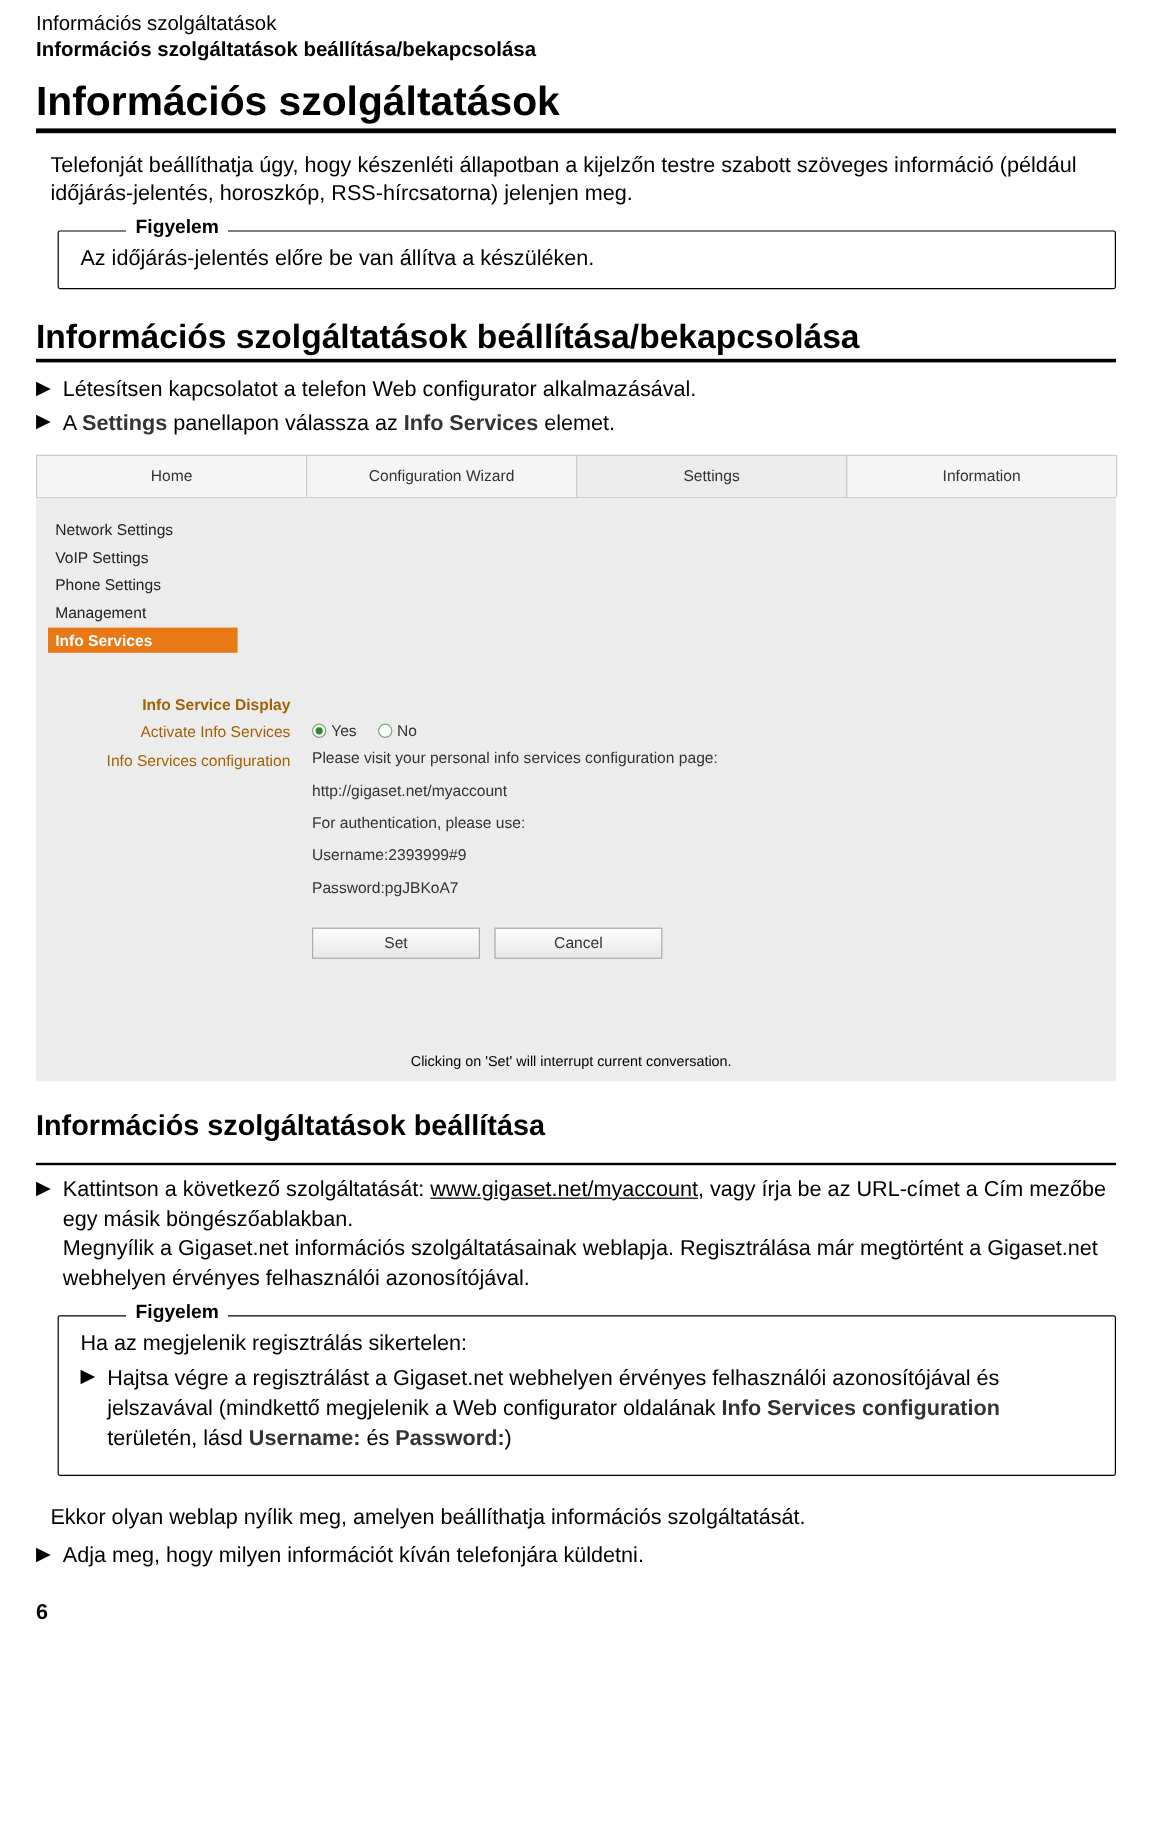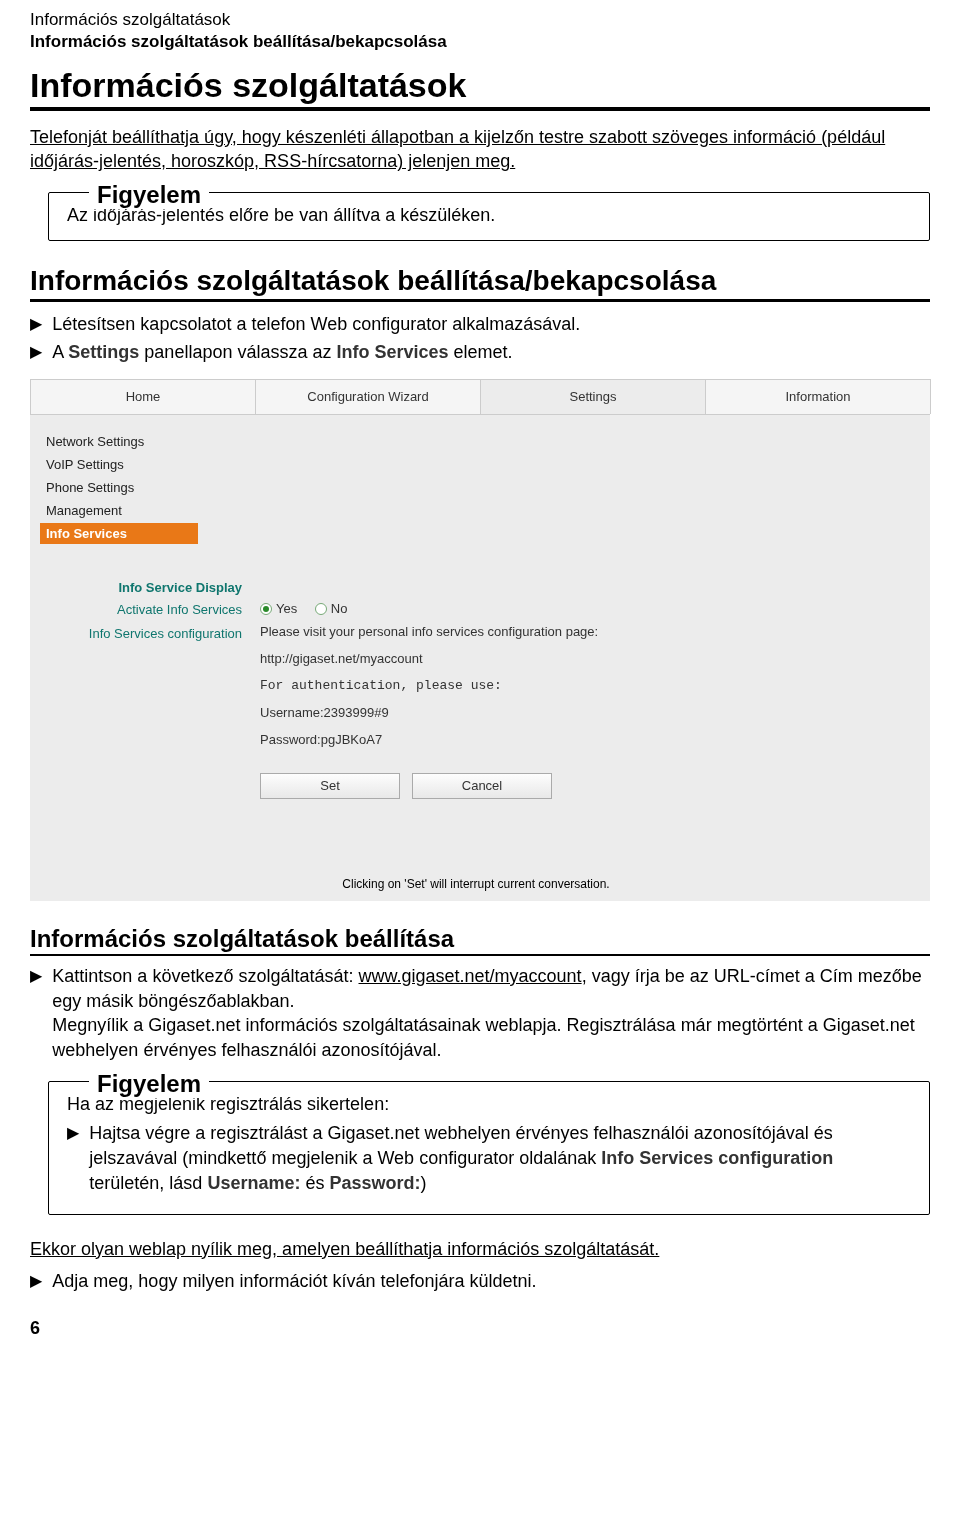--- a/index.html
+++ b/index.html
@@ -32,41 +32,41 @@
     border-bottom: 3px solid #000;
     padding-bottom: 2px;
     margin: 24px 0 10px 0;
   }
   .h-sec {
     font-family: "Arial Narrow", Arial, sans-serif;
     font-stretch: condensed;
     font-weight: bold;
     font-size: 24px;
     border-bottom: 2px solid #000;
-    padding-bottom: 1px;
+    padding-bottom: 16px;
     margin: 24px 0 8px 0;
   }
-  p { margin: 8px 0; line-height: 1.35; text-decoration: underline; }
+  p { margin: 8px 12px; line-height: 1.35; }
   .note {
     border: 1px solid #000;
     border-radius: 2px;
     padding: 12px 18px 14px 18px;
     margin: 18px 0 22px 18px;
     position: relative;
   }
   .note-title {
     position: absolute;
     top: -12px;
-    left: 40px;
+    left: 56px;
     background: #fff;
     padding: 0 8px;
     font-family: "Arial Narrow", Arial, sans-serif;
     font-stretch: condensed;
     font-weight: bold;
-    font-size: 24px;
+    font-size: 16px;
   }
   .bullet { display: flex; margin: 4px 0; }
   .bullet .arrow {
     flex: 0 0 auto;
     margin-right: 10px;
     font-size: 16px;
     line-height: 1.5;
   }
   .bullet .txt { flex: 1; line-height: 1.38; }
   .ui-strong { font-weight: bold; color: #333; }
@@ -124,21 +124,21 @@
     color: #fff;
     font-weight: bold;
   }
   .wc-main {
     flex: 1;
     padding: 14px 18px 10px 10px;
     font-size: 13px;
     color: #333;
   }
   .wc-row { display: flex; align-items: center; margin: 6px 0; }
-  .wc-label { width: 220px; text-align: right; padding-right: 18px; color: #0f766e; }
+  .wc-label { width: 220px; text-align: right; padding-right: 18px; color: #a16207; }
   .wc-label.bold { font-weight: bold; }
   .wc-val { flex: 1; text-align: left; }
   .wc-radio { display:inline-flex; align-items:center; margin-right:14px; }
   .wc-radio .dot {
     width:12px;height:12px;border:1px solid #7a7;border-radius:50%;
     display:inline-block;margin-right:4px;position:relative;background:#fff;
   }
   .wc-radio.sel .dot::after{
     content:"";position:absolute;left:2px;top:2px;width:6px;height:6px;
     border-radius:50%;background:#2a8a2a;
@@ -212,21 +212,21 @@
                 <span class="dot"></span>
                 <span>No</span>
               </span>
           </div>
         </div>
         <div class="wc-row" style="align-items:flex-start;">
           <div class="wc-label" style="padding-top:2px;">Info Services configuration</div>
           <div class="wc-val">
             <div>Please visit your personal info services configuration page:</div>
             <div style="margin-top:12px;">http://gigaset.net/myaccount</div>
-            <div style="margin-top:12px;font-family:Liberation Mono, monospace;">For authentication, please use:</div>
+            <div style="margin-top:12px;">For authentication, please use:</div>
             <div style="margin-top:12px;">Username:2393999#9</div>
             <div style="margin-top:12px;">Password:pgJBKoA7</div>
           </div>
         </div>
         <div class="wc-btnrow">
           <div class="wc-btn">Set</div>
           <div class="wc-btn">Cancel</div>
         </div>
         <div class="wc-footnote">Clicking on 'Set' will interrupt current conversation.</div>
       </div>

